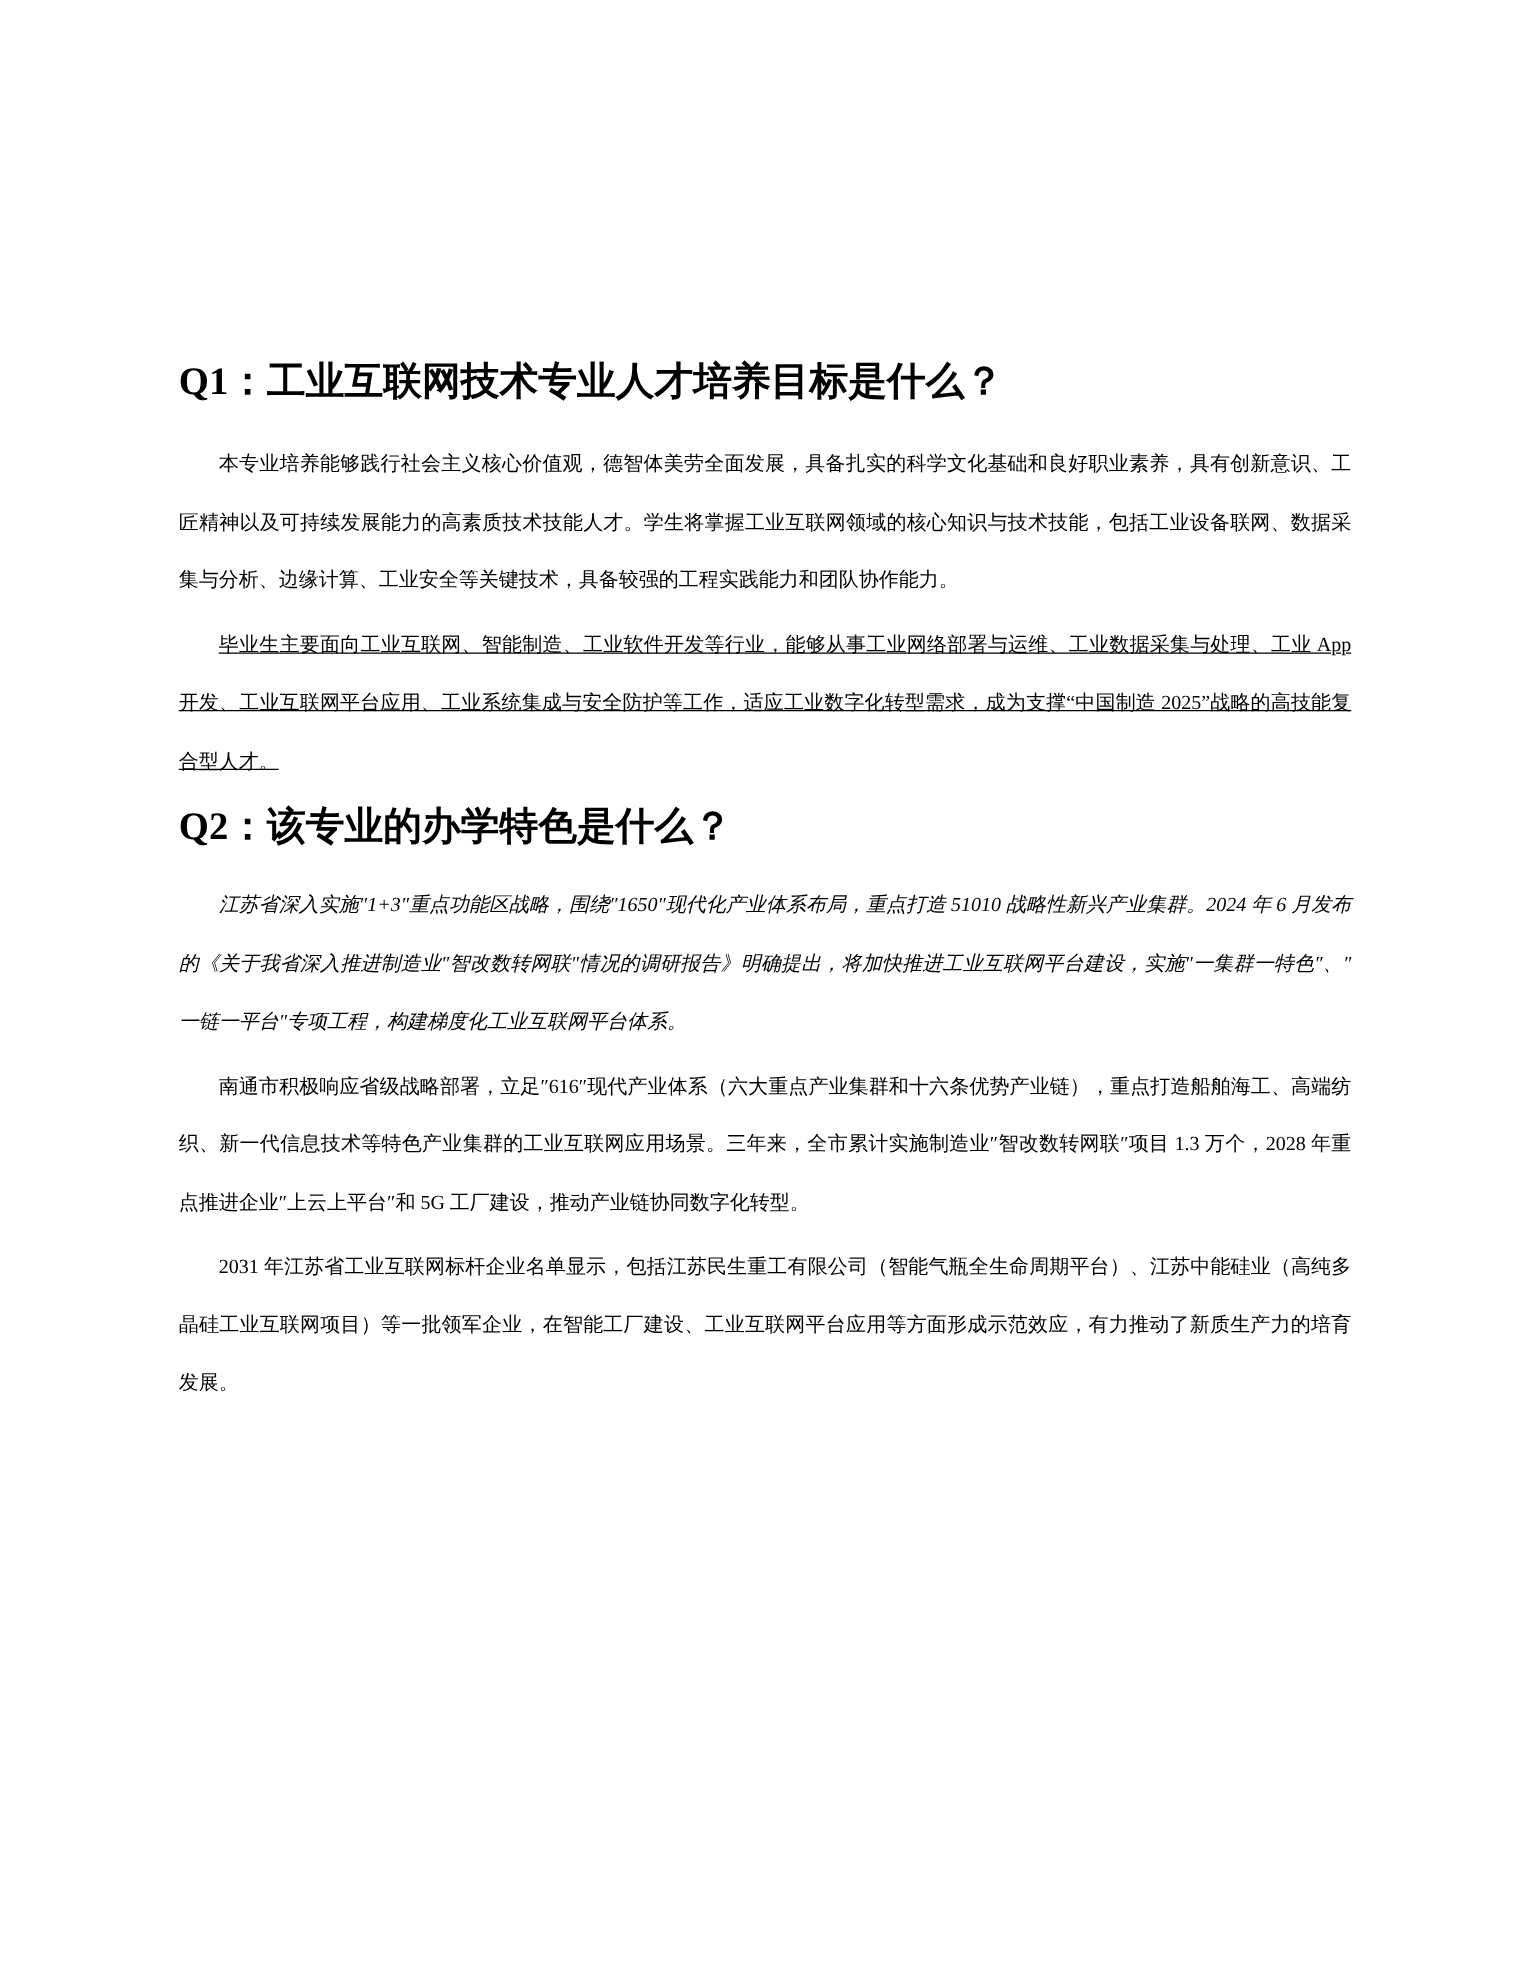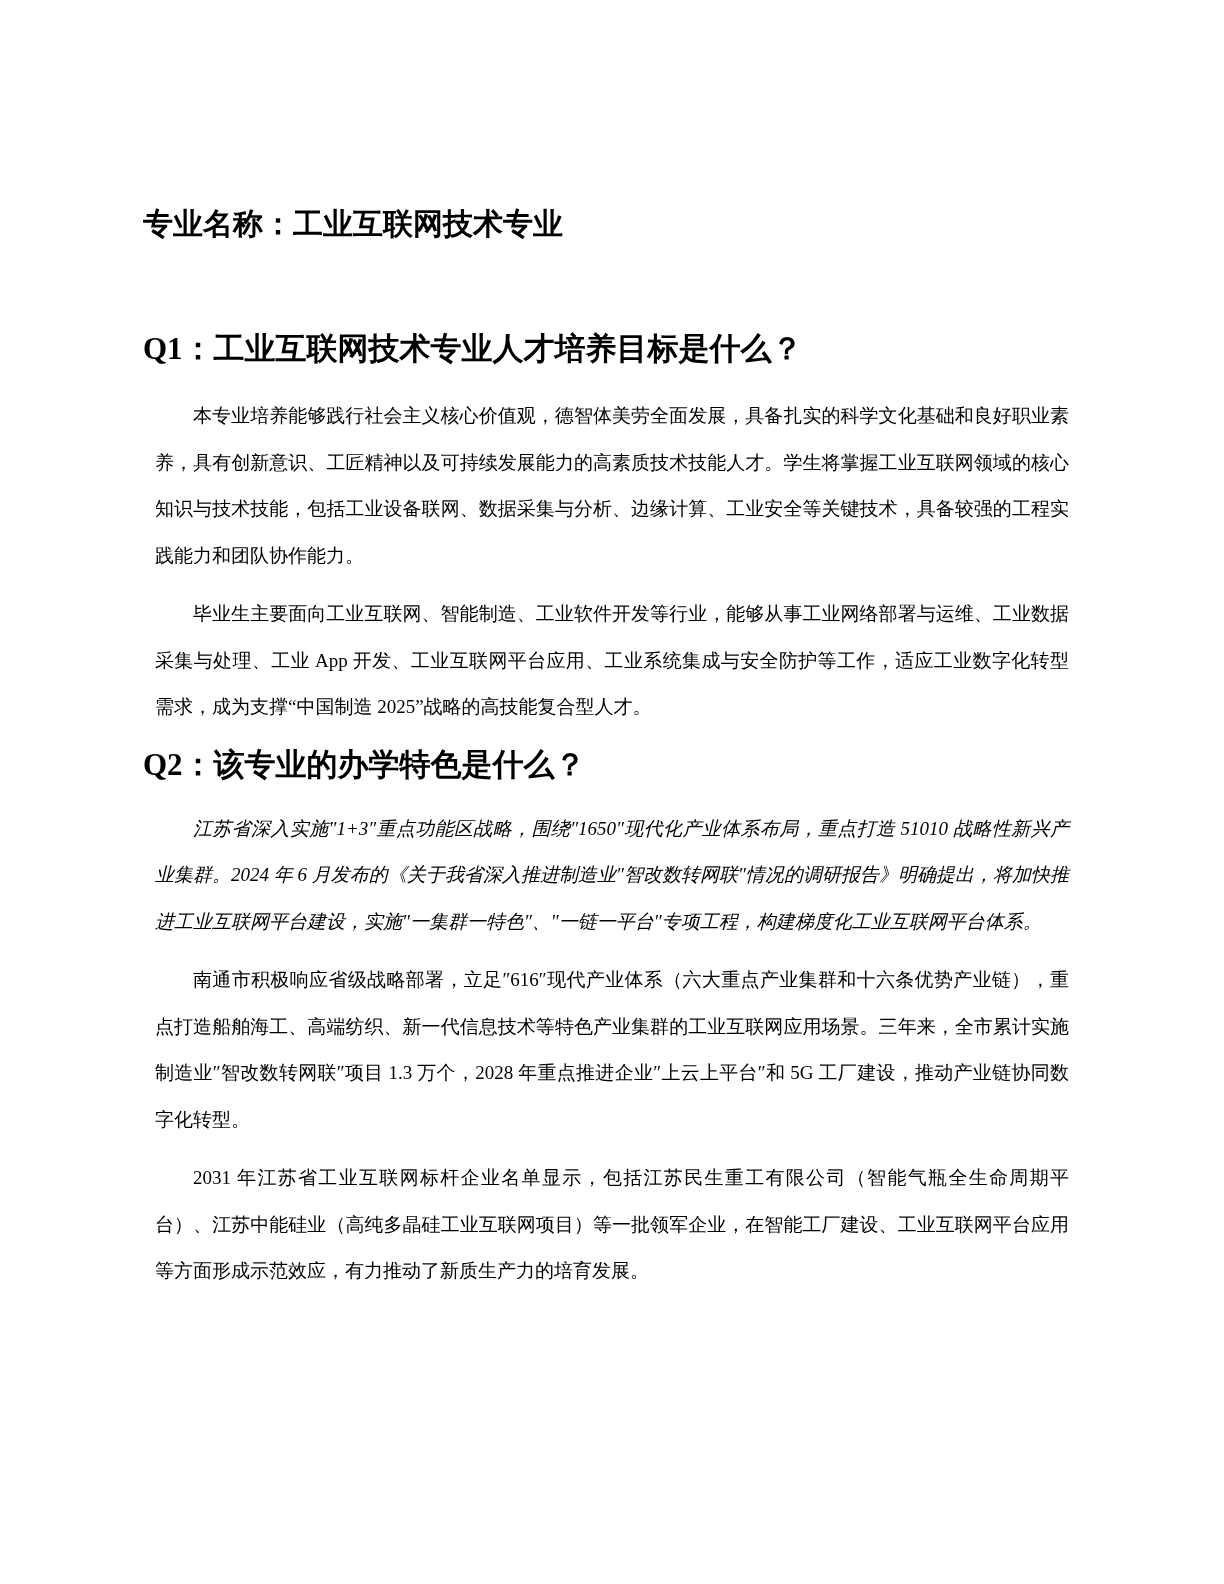--- a/index.html
+++ b/index.html
@@ -30,39 +30,38 @@
   .q-heading {
     margin: 0;
     font-size: 31px;
     line-height: 44px;
     font-weight: 700;
     font-family: Liberation Serif, serif;
   }
   #q1-heading { margin-top: 81px; }
   #q2-heading { margin-top: 6px; }
   .body-para {
-    margin: 12px;
-    font-size: 19px;
+    margin: 0;
+    font-size: 16px;
     line-height: 46.5px;
     text-align: justify;
     text-indent: 2em;
     word-break: break-all;
   }
   #p1 { margin-top: 22px; }
-  #p2 { margin-top: 5px; }
+  #p2 { margin-top: 5px; text-decoration: underline; }
   #p3 { margin-top: 19px; font-style: italic; }
   #p4 { margin-top: 5px; }
   #p5 { margin-top: 5px; }
 </style>
 </head>
 <body>
 
 <div class="page">
 
-  <h1 class="doc-title">专业名称：工业互联网技术专业</h1>
 
   <section>
     <h2 class="q-heading" id="q1-heading">Q1：工业互联网技术专业人才培养目标是什么？</h2>
     <p class="body-para" id="p1">本专业培养能够践行社会主义核心价值观，德智体美劳全面发展，具备扎实的科学文化基础和良好职业素养，具有创新意识、工匠精神以及可持续发展能力的高素质技术技能人才。学生将掌握工业互联网领域的核心知识与技术技能，包括工业设备联网、数据采集与分析、边缘计算、工业安全等关键技术，具备较强的工程实践能力和团队协作能力。</p>
     <p class="body-para" id="p2">毕业生主要面向工业互联网、智能制造、工业软件开发等行业，能够从事工业网络部署与运维、工业数据采集与处理、工业 App 开发、工业互联网平台应用、工业系统集成与安全防护等工作，适应工业数字化转型需求，成为支撑“中国制造 2025”战略的高技能复合型人才。</p>
   </section>
 
   <section>
     <h2 class="q-heading" id="q2-heading">Q2：该专业的办学特色是什么？</h2>
     <p class="body-para" id="p3">江苏省深入实施″1+3″重点功能区战略，围绕″1650″现代化产业体系布局，重点打造 51010 战略性新兴产业集群。2024 年 6 月发布的《关于我省深入推进制造业″智改数转网联″情况的调研报告》明确提出，将加快推进工业互联网平台建设，实施″一集群一特色″、″一链一平台″专项工程，构建梯度化工业互联网平台体系。</p>

